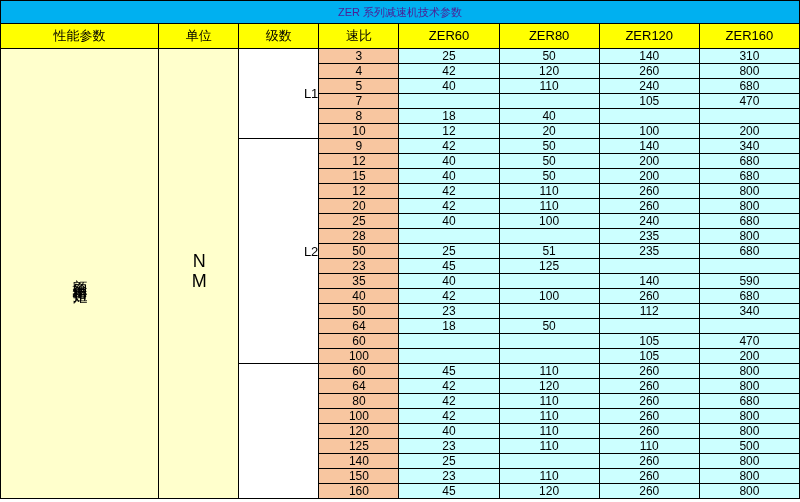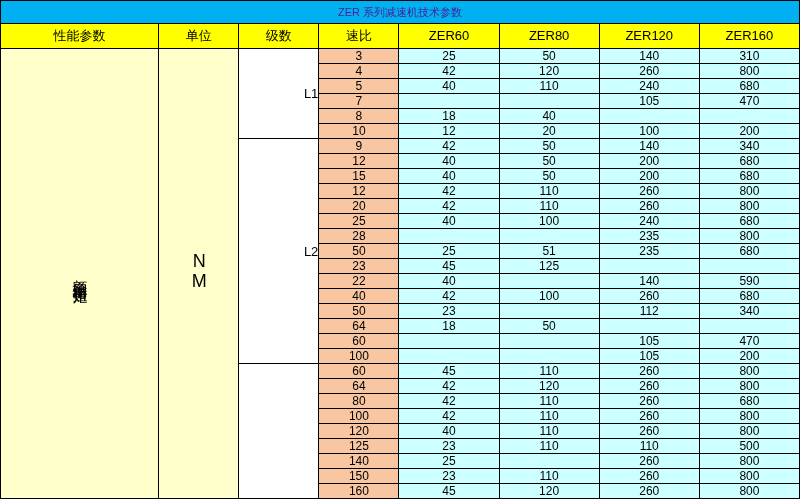--- a/index.html
+++ b/index.html
@@ -211,21 +211,21 @@
           <td class="val">680</td>
         </tr>
         <tr>
           <td class="ratio">23</td>
           <td class="val">45</td>
           <td class="val">125</td>
           <td class="val"></td>
           <td class="val"></td>
         </tr>
         <tr>
-          <td class="ratio">22</td>
+          <td class="ratio">35</td>
           <td class="val">40</td>
           <td class="val"></td>
           <td class="val">140</td>
           <td class="val">590</td>
         </tr>
         <tr>
           <td class="ratio">40</td>
           <td class="val">42</td>
           <td class="val">100</td>
           <td class="val">260</td>

